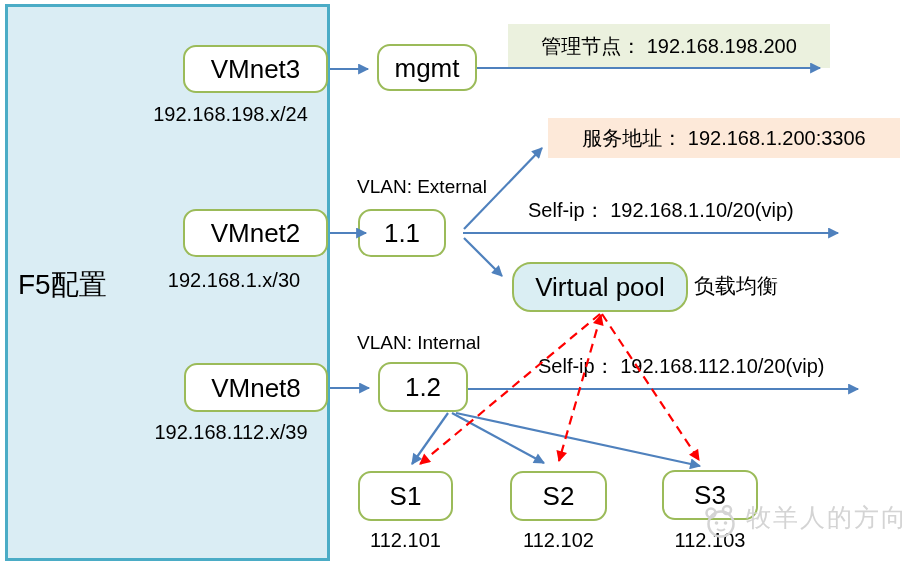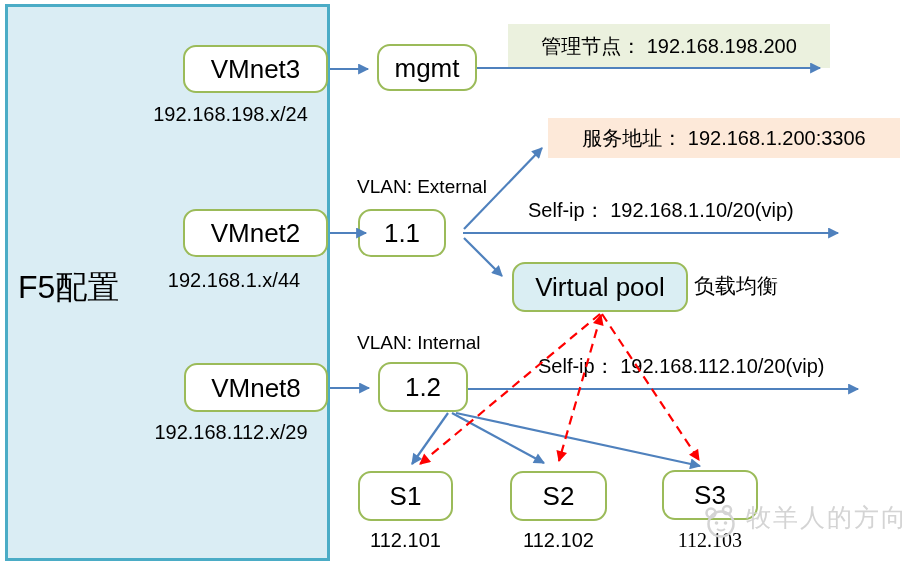--- a/index.html
+++ b/index.html
@@ -15,30 +15,30 @@
   }
   .panel{
     position:absolute; left:5px; top:4px; width:319px; height:551px;
     background:var(--panel-fill); border:3px solid var(--panel-border);
   }
   .node{
     position:absolute; background:#fff; border:2px solid var(--node-border);
     border-radius:13px; display:flex; align-items:center; justify-content:center;
     font-size:26px; line-height:1;
   }
-  .node.pool{ background:var(--pool-fill); }
+  .node.pool{ background:var(--pool-fill);border-radius:19px; }
   .callout{
     position:absolute; display:flex; align-items:center; justify-content:center;
     font-size:20px; white-space:nowrap;
   }
   .callout.green{ background:var(--callout-green-fill); }
   .callout.orange{ background:var(--callout-orange-fill); }
   .lbl{ position:absolute; white-space:nowrap; font-size:20px; }
   .lbl.center{ text-align:center; }
-  .panel-title{ position:absolute; left:18px; top:266px; font-size:32px; }
+  .panel-title{ position:absolute; left:18px; top:266px; font-size:28px; }
   .vlan{ font-size:19px; }
   .selfip{ font-size:20px; }
   .lb-label{ font-size:21px; }
   svg.wires{ position:absolute; left:0; top:0; pointer-events:none; }
   .wire-blue{ stroke:var(--arrow-blue); stroke-width:2.2; fill:none; }
   .wire-red{ stroke:var(--line-red); stroke-width:2.2; fill:none; stroke-dasharray:9 6; }
   .head-blue{ fill:var(--arrow-blue); }
   .head-red{ fill:var(--line-red); }
   .watermark{
     position:absolute; left:700px; top:501px; display:flex; align-items:flex-start;
@@ -51,22 +51,22 @@
 
 <div class="stage">
 
   <div class="panel"></div>
   <div class="panel-title">F5配置</div>
 
   <div class="callout green" style="left:508px; top:24px; width:322px; height:44px;">管理节点： 192.168.198.200</div>
   <div class="callout orange" style="left:548px; top:118px; width:352px; height:40px;">服务地址： 192.168.1.200:3306</div>
 
   <div class="lbl center" style="left:133px; top:103px; width:195px;">192.168.198.x/24</div>
-  <div class="lbl center" style="left:150px; top:269px; width:168px;">192.168.1.x/44</div>
-  <div class="lbl center" style="left:135px; top:421px; width:192px;">192.168.112.x/29</div>
+  <div class="lbl center" style="left:150px; top:269px; width:168px;">192.168.1.x/30</div>
+  <div class="lbl center" style="left:135px; top:421px; width:192px;">192.168.112.x/39</div>
 
   <div class="lbl vlan" style="left:357px; top:176px;">VLAN: External</div>
   <div class="lbl vlan" style="left:357px; top:332px;">VLAN: Internal</div>
 
   <div class="lbl selfip" style="left:528px; top:197px;">Self-ip： 192.168.1.10/20(vip)</div>
   <div class="lbl selfip" style="left:538px; top:353px;">Self-ip： 192.168.112.10/20(vip)</div>
 
   <div class="lbl lb-label" style="left:694px; top:272px;">负载均衡</div>
 
   <div class="node" style="left:183px; top:45px; width:141px; height:44px;">VMnet3</div>
@@ -75,21 +75,21 @@
   <div class="node" style="left:358px; top:209px; width:84px; height:44px;">1.1</div>
   <div class="node" style="left:184px; top:363px; width:140px; height:45px;">VMnet8</div>
   <div class="node" style="left:378px; top:362px; width:86px; height:46px;">1.2</div>
   <div class="node pool" style="left:512px; top:262px; width:172px; height:46px;">Virtual pool</div>
   <div class="node" style="left:358px; top:471px; width:91px; height:46px;">S1</div>
   <div class="node" style="left:510px; top:471px; width:93px; height:46px;">S2</div>
   <div class="node" style="left:662px; top:470px; width:92px; height:46px;">S3</div>
 
   <div class="lbl center" style="left:358px; top:529px; width:95px;">112.101</div>
   <div class="lbl center" style="left:510px; top:529px; width:97px;">112.102</div>
-  <div class="lbl center" style="left:662px; top:529px; width:96px;font-family:Liberation Serif, serif;">112.103</div>
+  <div class="lbl center" style="left:662px; top:529px; width:96px;">112.103</div>
 
   <svg class="wires" width="911" height="567" viewBox="0 0 911 567">
     <defs>
       <marker id="ab" viewBox="0 0 10 10" refX="9" refY="5" markerWidth="13" markerHeight="11" orient="auto-start-reverse" markerUnits="userSpaceOnUse">
         <path d="M0,0 L10,5 L0,10 Z" class="head-blue"></path>
       </marker>
       <marker id="ar" viewBox="0 0 10 10" refX="9" refY="5" markerWidth="13" markerHeight="11" orient="auto-start-reverse" markerUnits="userSpaceOnUse">
         <path d="M0,0 L10,5 L0,10 Z" class="head-red"></path>
       </marker>
     </defs>

